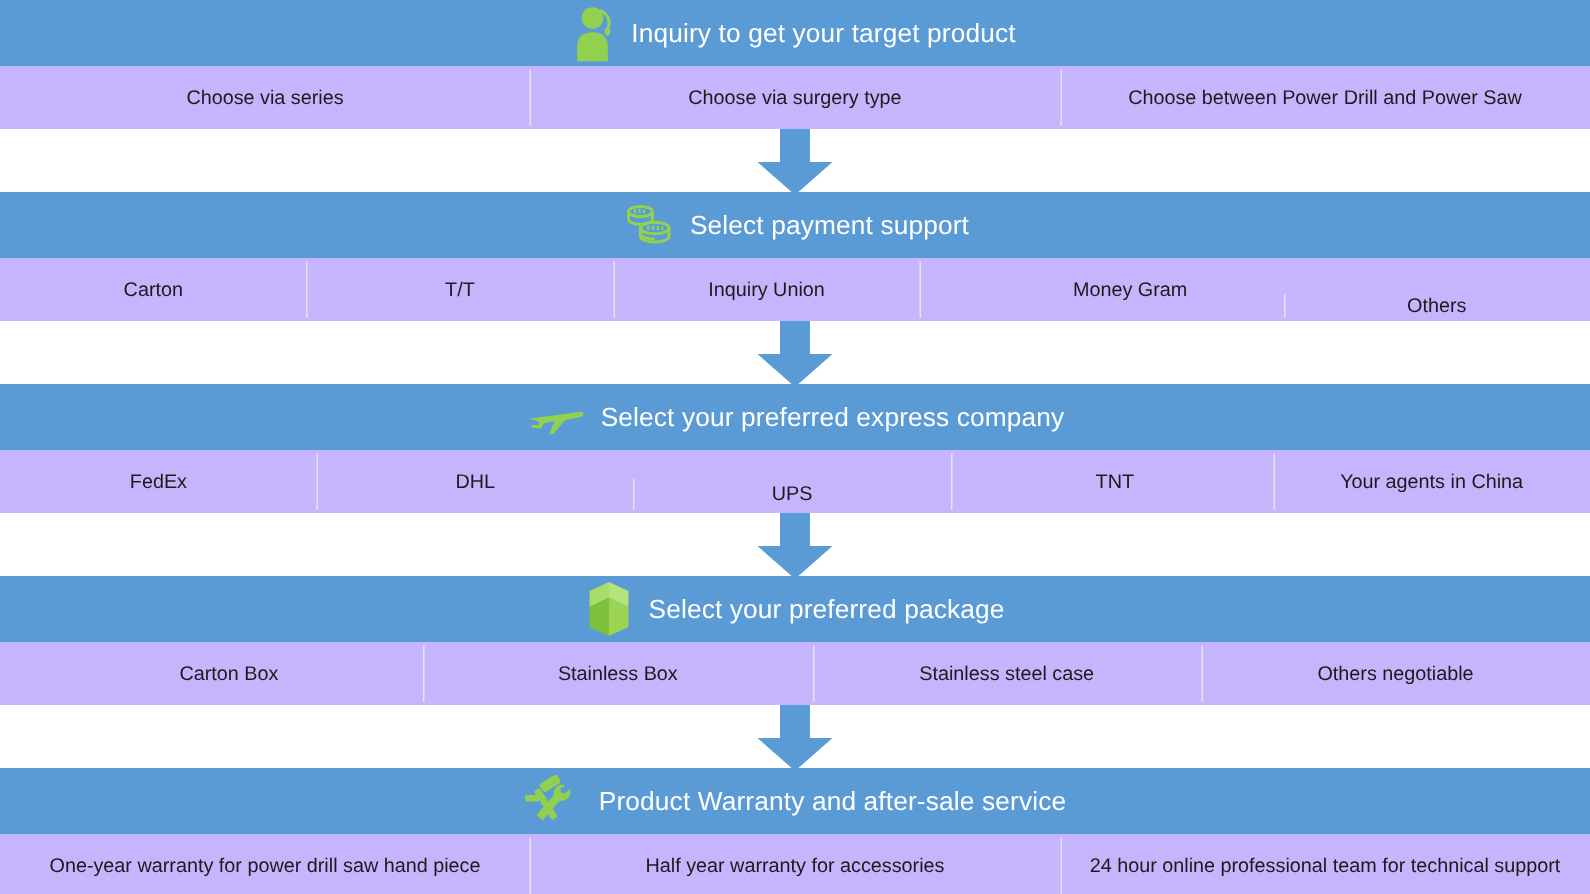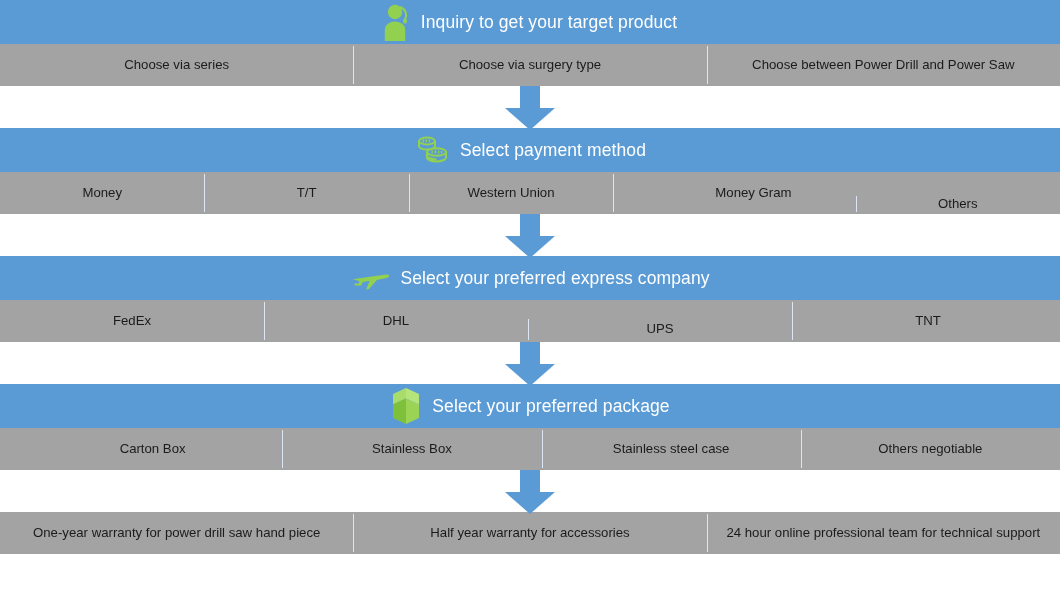--- a/index.html
+++ b/index.html
@@ -45,21 +45,21 @@
   }
   .stage-title {
     color: #FFFFFF;
     font-size: 17.5px;
     letter-spacing: 0.1px;
     white-space: nowrap;
   }
   .stage-options {
     display: flex;
     height: 42px;
-    background: #a3a3a3;
+    background: #c4b5fd;
     box-sizing: border-box;
   }
   .opt {
     display: flex;
     align-items: center;
     justify-content: center;
     text-align: center;
     font-size: 13.2px;
     color: #1B1B1B;
     box-sizing: border-box;
@@ -132,27 +132,27 @@
       <rect x="8.6" y="7.6" width="1.5" height="2.6"></rect>
                 <rect x="11.6" y="7.3" width="1.5" height="2.8"></rect>
       <rect x="14.6" y="7.6" width="1.5" height="2.6"></rect>
       <rect x="17.4" y="18.6" width="1.5" height="2.7"></rect>
                 <rect x="20.6" y="18.3" width="1.5" height="3"></rect>
       <rect x="23.8" y="18.6" width="1.5" height="2.7"></rect>
                 <rect x="26.8" y="19" width="1.5" height="2.3"></rect>
     </g>
   </svg>
           </span>
-          <span class="stage-title">Select payment method</span>
-        </div>
-      </div>
-      <div class="stage-options">
-        <div class="opt" style="flex: 1 1 0px;">Money</div>
+          <span class="stage-title">Select payment support</span>
+        </div>
+      </div>
+      <div class="stage-options">
+        <div class="opt" style="flex: 1 1 0px;">Carton</div>
         <div class="opt" style="flex: 1 1 0px;">T/T</div>
-        <div class="opt" style="flex: 1 1 0px;">Western Union</div>
+        <div class="opt" style="flex: 1 1 0px;">Inquiry Union</div>
         <div class="opt" style="flex: 1 1 0px; padding-left: 44px;">Money Gram</div>
         <div class="opt" style="flex: 1 1 0px; margin-top: 22px;">Others</div>
       </div>
     </div>
     <div class="stage" style="top: 256px;">
       <div class="stage-header">
         <div class="hdr-inner">
           <span style="display: flex; align-items: center;">
             <svg class="stage-icon icon-plane" viewBox="0 0 40 30" xmlns="http://www.w3.org/2000/svg">
     <path d="M2.5 16.2 36 11.6c1.8-.25 3 .4 3 1.4 0 1-1 1.8-2.6 2.1l-9.6 1.9-7.8 9.1-2.9.4 3.6-8.8-6.6 1.3-2.8 3.3-2.1.3 1.2-4-1.7-1.1z" fill="#92D050"></path>
@@ -160,20 +160,21 @@
   </svg>
           </span>
           <span class="stage-title">Select your preferred express company</span>
         </div>
       </div>
       <div class="stage-options">
         <div class="opt" style="flex: 1 1 0px;">FedEx</div>
         <div class="opt" style="flex: 1 1 0px;">DHL</div>
         <div class="opt" style="flex: 1 1 0px; margin-top: 17px;">UPS</div>
         <div class="opt" style="flex: 1 1 0px; padding-left: 10px;">TNT</div>
+        <div class="opt" style="flex: 1 1 0px;">Your agents in China</div>
       </div>
     </div>
     <div class="stage" style="top: 384px;">
       <div class="stage-header">
         <div class="hdr-inner">
           <span style="display: flex; align-items: center;">
             <svg class="stage-icon icon-box" viewBox="0 0 32 38" xmlns="http://www.w3.org/2000/svg">
     <path d="M16 1 3 7v10.5L16 11.5z" fill="#A9DD6B"></path>
     <path d="M16 11.5 3 17.5V31l13 6z" fill="#7FC03A"></path>
     <path d="M16 11.5 29 17.5V31l-13 6z" fill="#9BD455"></path>
@@ -184,20 +185,35 @@
         </div>
       </div>
       <div class="stage-options">
         <div class="opt" style="flex: 1 1 0px; padding-left: 29px;">Carton Box</div>
         <div class="opt" style="flex: 1 1 0px;">Stainless Box</div>
         <div class="opt" style="flex: 1 1 0px;">Stainless steel case</div>
         <div class="opt" style="flex: 1 1 0px;">Others negotiable</div>
       </div>
     </div>
     <div class="stage" style="top: 512px;">
+      <div class="stage-header">
+        <div class="hdr-inner">
+          <span style="display: flex; align-items: center;">
+            <svg class="stage-icon icon-tools" viewBox="0 0 40 40" xmlns="http://www.w3.org/2000/svg">
+    <g stroke="#92D050" fill="#92D050">
+      <rect x="11.5" y="5.5" width="12.5" height="5.5" rx="1.2" transform="rotate(-32 17.7 8.2)"></rect>
+      <rect x="13" y="11" width="3.6" height="22" rx="1.4" transform="rotate(-32 14.8 22)"></rect>
+      <rect x="1.5" y="16.5" width="8.5" height="3.4" rx="1.2"></rect>
+      <path d="M27.5 9.5a5.5 5.5 0 0 0-7 6.6L9 29.3l3.7 3.4L24.2 19.4a5.5 5.5 0 0 0 6.6-7.2l-3.1 3.1-2.9-.6-.6-2.9z" stroke-width="0.6"></path>
+    </g>
+  </svg>
+          </span>
+          <span class="stage-title">Product Warranty and after-sale service</span>
+        </div>
+      </div>
       <div class="stage-options">
         <div class="opt" style="flex: 1 1 0px;">One-year warranty for power drill saw hand piece</div>
         <div class="opt" style="flex: 1 1 0px;">Half year warranty for accessories</div>
         <div class="opt" style="flex: 1 1 0px;">24 hour online professional team for technical support</div>
       </div>
     </div>
     <div class="arrow" style="top: 86px;">
       <svg width="62" height="44" viewBox="0 0 62 44" xmlns="http://www.w3.org/2000/svg">
       <polygon points="21,0 41,0 41,22 56,22 31,44 6,22 21,22" fill="#5B9BD5"></polygon>
     </svg>

